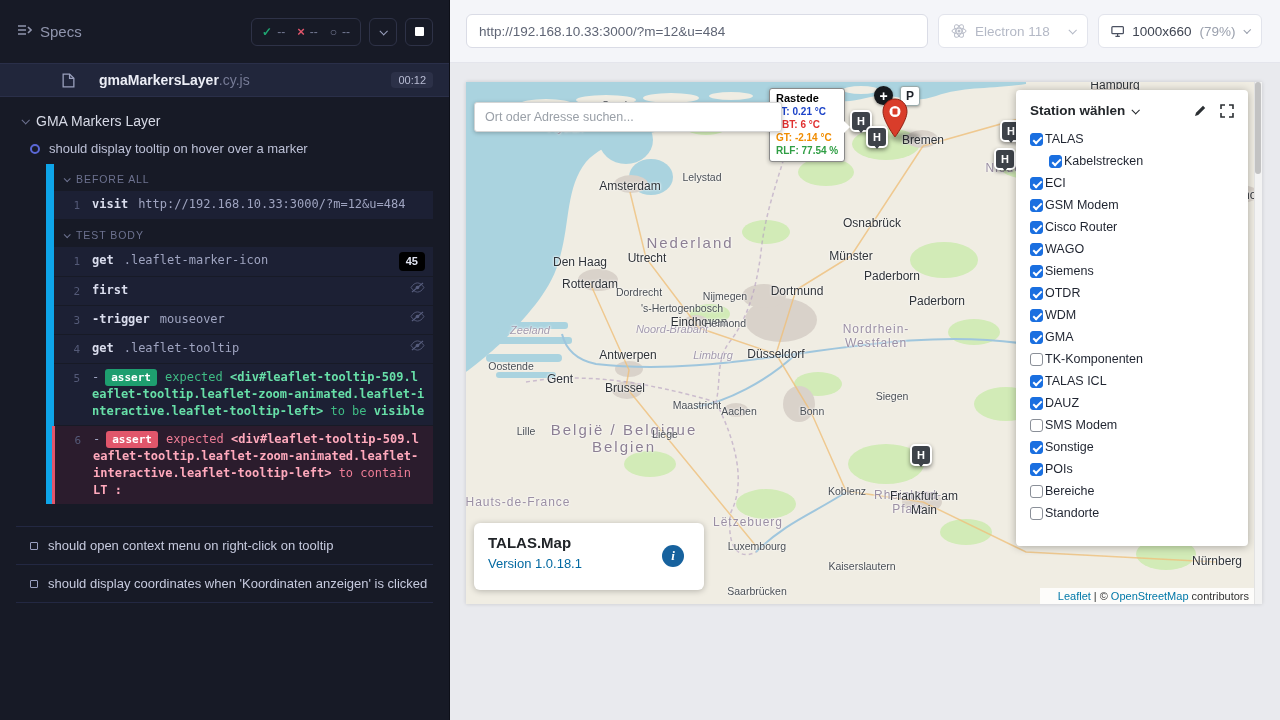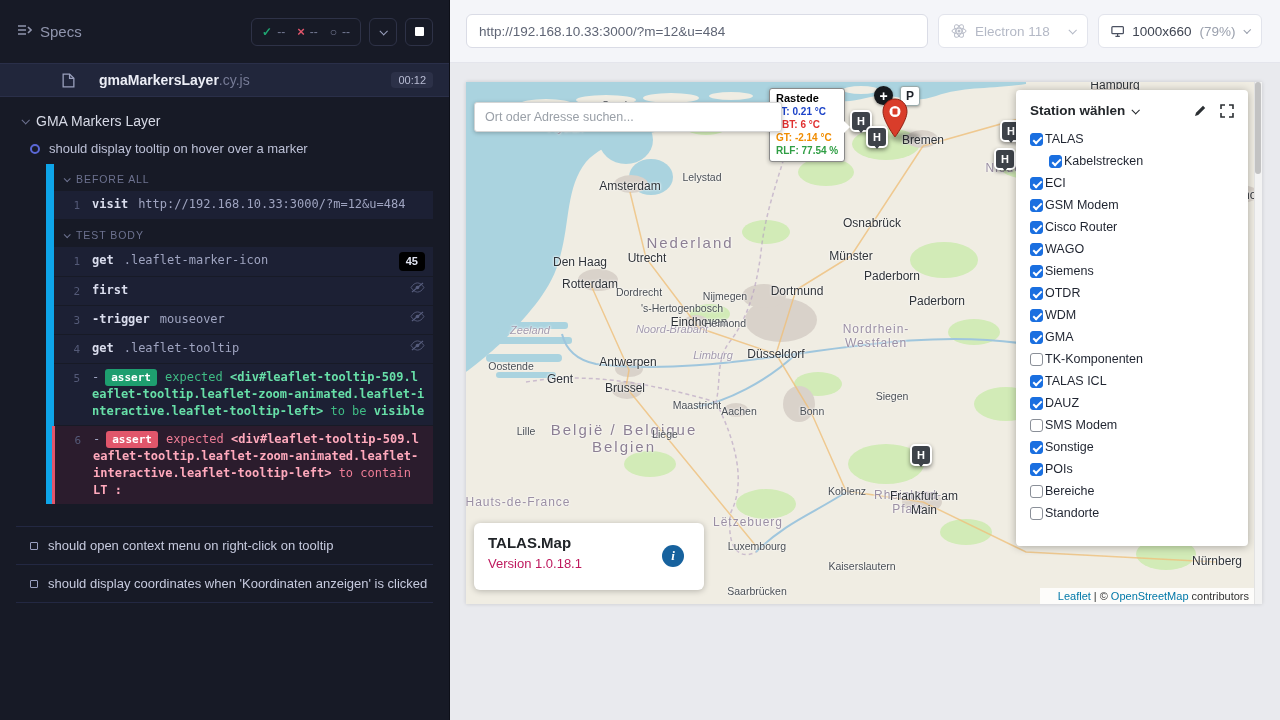--- a/index.html
+++ b/index.html
@@ -99,21 +99,21 @@
   .station-tools { margin-left:auto; display:flex; gap:13px; align-items:center; }
   .station-tools svg { cursor:pointer; }
   .station-item { display:flex; align-items:center; gap:2px; padding:3px 14px; font-size:12.5px; color:#1f2430; height:22px; cursor:pointer; }
   .station-item.indent { padding-left:33px; }
   .cb { width:13px; height:13px; flex:0 0 13px; border-radius:3px; border:1px solid #8a8f98; background:#fff; position:relative; cursor:pointer; }
   .cb.checked { background:#1a6fe0; border-color:#1a6fe0; }
   .cb.checked::after { content:""; position:absolute; left:4px; top:1px; width:3px; height:7px; border:solid #fff; border-width:0 2px 2px 0; transform:rotate(45deg); }
 
   .info-card { position:absolute; left:8px; top:441px; width:230px; height:67px; background:#fff; border-radius:6px; box-shadow:0 1px 6px rgba(0,0,0,.25); padding:11px 14px; }
   .info-title { font-size:15px; font-weight:bold; color:#212529; }
-  .info-version { font-size:13px; color:#be185d; margin-top:5px; }
+  .info-version { font-size:13px; color:#0369a1; margin-top:5px; }
   .info-icon { position:absolute; right:20px; top:22px; width:22px; height:22px; background:#17629e; color:#fff; border-radius:50%; display:flex; align-items:center; justify-content:center; font-size:13px; font-weight:bold; font-family:"Liberation Serif",serif; font-style:italic; cursor:pointer; }
 
   .attribution { position:absolute; right:8px; bottom:0; height:16px; background:rgba(255,255,255,.82); font-size:11px; color:#333; display:flex; align-items:center; gap:3px; padding:0 5px; }
   .attribution a { color:#0078a8; text-decoration:none; cursor:pointer; }
   .flag { width:10px; height:7px; display:inline-block; }
   .flag .b { height:3.5px; background:#005bbb; } .flag .y { height:3.5px; background:#ffd500; }
 
   .map-scrollbar { position:absolute; right:0; top:0; width:8px; height:100%; background:#f3f3f3; border-left:1px solid #e2e2e2; }
   .map-scrollbar .thumb { position:absolute; top:0; right:1px; width:6px; height:92px; background:#c2c2c2; border-radius:3px; cursor:pointer; }
 </style>
@@ -393,21 +393,21 @@
             <span class="map-label region" style="left: 282px; top: 440px;">Lëtzebuerg</span>
             <span class="map-label region-small" style="left: 64px; top: 248px;">Zeeland</span>
             <span class="map-label region-small" style="left: 206px; top: 247px;">Noord-Brabant</span>
             <span class="map-label region-small" style="left: 247px; top: 273px;">Limburg</span>
             <span class="map-label region-small" style="left: 100px; top: 46px;">Fryslân</span>
             <span class="map-label city" style="left: 164px; top: 104px;">Amsterdam</span>
             <span class="map-label city" style="left: 181px; top: 176px;">Utrecht</span>
             <span class="map-label city" style="left: 114px; top: 180px;">Den Haag</span>
             <span class="map-label city" style="left: 124px; top: 202px;">Rotterdam</span>
             <span class="map-label city" style="left: 233px; top: 240px;">Eindhoven</span>
-            <span class="map-label city" style="left: 162px; top: 280px;">Antwerpen</span>
+            <span class="map-label city" style="left: 162px; top: 273px;">Antwerpen</span>
             <span class="map-label city" style="left: 159px; top: 306px;">Brussel</span>
             <span class="map-label city" style="left: 94px; top: 297px;">Gent</span>
             <span class="map-label city" style="left: 310px; top: 272px;">Düsseldorf</span>
             <span class="map-label city" style="left: 331px; top: 209px;">Dortmund</span>
             <span class="map-label city" style="left: 385px; top: 174px;">Münster</span>
             <span class="map-label city" style="left: 406px; top: 141px;">Osnabrück</span>
             <span class="map-label city" style="left: 426px; top: 194px;">Paderborn</span>
             <span class="map-label city" style="left: 451px; top: 219px; margin-left: 20px;">Paderborn</span>
             <span class="map-label city" style="left: 457px; top: 58px;">Bremen</span>
             <span class="map-label city" style="left: 649px; top: 3px;">Hamburg</span>

